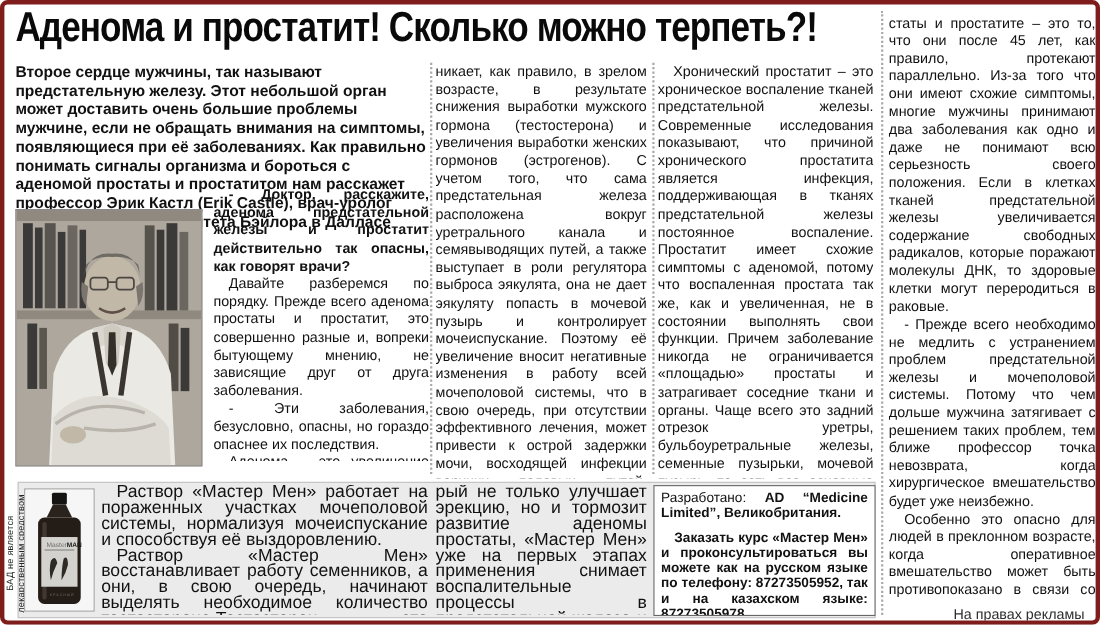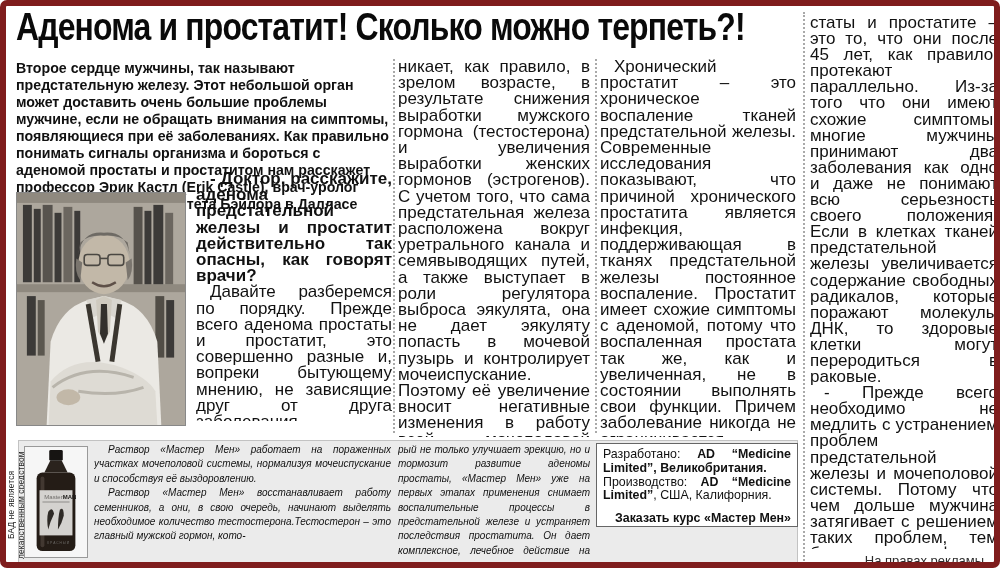--- a/index.html
+++ b/index.html
@@ -1,20 +1,20 @@
 <!DOCTYPE html>
 <html lang="ru"><head>
 <meta charset="utf-8">
 <style>
   html,body{margin:0;padding:0;background:#fff;}
   .page{
     position:relative;
     width:1000px;height:568px;
     background:#fff;
-    border:6px solid #7f1d1d;
+    border:4px solid #7f1d1d;
     border-radius:7px;
     box-sizing:border-box;
     overflow:hidden;
     font-family:"Liberation Sans", sans-serif;
     color:#111;
   }
   .title{
     position:absolute;left:10px;top:0px;width:940px;
     margin:0;
     font-size:38px;font-weight:bold;letter-spacing:-1px;
@@ -27,21 +27,21 @@
     font-size:14.2px;line-height:17px;font-weight:bold;
     text-align:left;
   }
   .photo{
     position:absolute;left:10px;top:186px;width:170px;height:234px;
     border:1px solid #888;background:#b9b2a8;box-sizing:border-box;
   }
   .photo svg{display:block;width:100%;height:100%;}
   .col{
     position:absolute;
-    font-size:17px;line-height:16.2px;
+    font-size:13px;line-height:16.2px;
     text-align:justify;
   }
   .col p{margin:0;text-indent:14px;}
   .col p.noindent{text-indent:0;}
   .col p.q{font-weight:bold;}
   .col2{left:190px;top:165px;width:196px;height:250px;overflow:hidden;}
   .col3{left:392px;top:53px;width:192px;height:378px;overflow:hidden;}
   .col4{left:594px;top:53px;width:196px;height:378px;overflow:hidden;}
   .col5{left:804px;top:9px;width:188px;height:534px;overflow:hidden;line-height:16.1px;}
   .vsep{position:absolute;width:0;border-left:2px dotted #a9a9a9;}
@@ -62,28 +62,28 @@
     font-size:8.3px;color:#222;letter-spacing:.2px;
     text-align:center;
   }
   .bottlebox{
     position:absolute;left:18px;top:440px;width:64px;height:112px;
     background:#fdfdfd;border:1px solid #999;box-sizing:border-box;
   }
   .bottlebox svg{display:block;width:100%;height:100%;}
   .adcol{
     position:absolute;top:437px;
-    font-size:10px;line-height:14.4px;text-align:justify;font-style:italic;
+    font-size:16px;line-height:14.4px;text-align:justify;
   }
   .adcol p{margin:0;text-indent:14px;}
   .adcol p.noindent{text-indent:0;}
   .adcolA{left:88px;width:297px;height:118px;overflow:hidden;}
   .adcolB{left:392px;width:192px;height:118px;overflow:hidden;}
   .infobox{
-    position:absolute;left:590px;top:437px;width:202px;height:84px;
+    position:absolute;left:590px;top:437px;width:202px;height:119px;
     background:#fff;border:1px solid #666;box-sizing:border-box;
     padding:4px 6px;
     font-size:12.4px;line-height:13.8px;text-align:justify;
     overflow:hidden;
   }
   .infobox p{margin:0;}
   .infobox .order{margin-top:9px;font-weight:bold;text-indent:12px;}
   .b{font-weight:bold;}
 </style>
 </head>
@@ -195,19 +195,18 @@
     <p>Раствор «Мастер Мен» работает на пораженных участках мочеполовой системы, нормализуя мочеиспускание и способствуя её выздоровлению.</p>
     <p>Раствор «Мастер Мен» восстанавливает работу семенников, а они, в свою очередь, начинают выделять необходимое количество тестостерона.Тестостерон – это главный мужской гормон, кото-</p>
   </div>
 
   <div class="adcol adcolB">
     <p class="noindent">рый не только улучшает эрекцию, но и тормозит развитие аденомы простаты, «Мастер Мен» уже на первых этапах применения снимает воспалительные процессы в предстательной железе и устраняет последствия простатита. Он дает комплексное, лечебное действие на всю мочеполовую систему.</p>
   </div>
 
   <div class="infobox">
     <p><span>Разработано: </span><span class="b">AD “Medicine Limited”, Великобритания.</span></p>
-    <p><span>Производство: </span><span class="b">AD “Medicine Limited”</span><span>, США, Калифорния.</span></p>
     <p class="order">Заказать курс «Мастер Мен» и проконсультироваться вы можете как на русском языке по телефону: 87273505952, так и на казахском языке: 87273505978.</p>
   </div>
 
   <div class="adnote">На правах рекламы</div>
 
 </div>
 
 </body></html>

